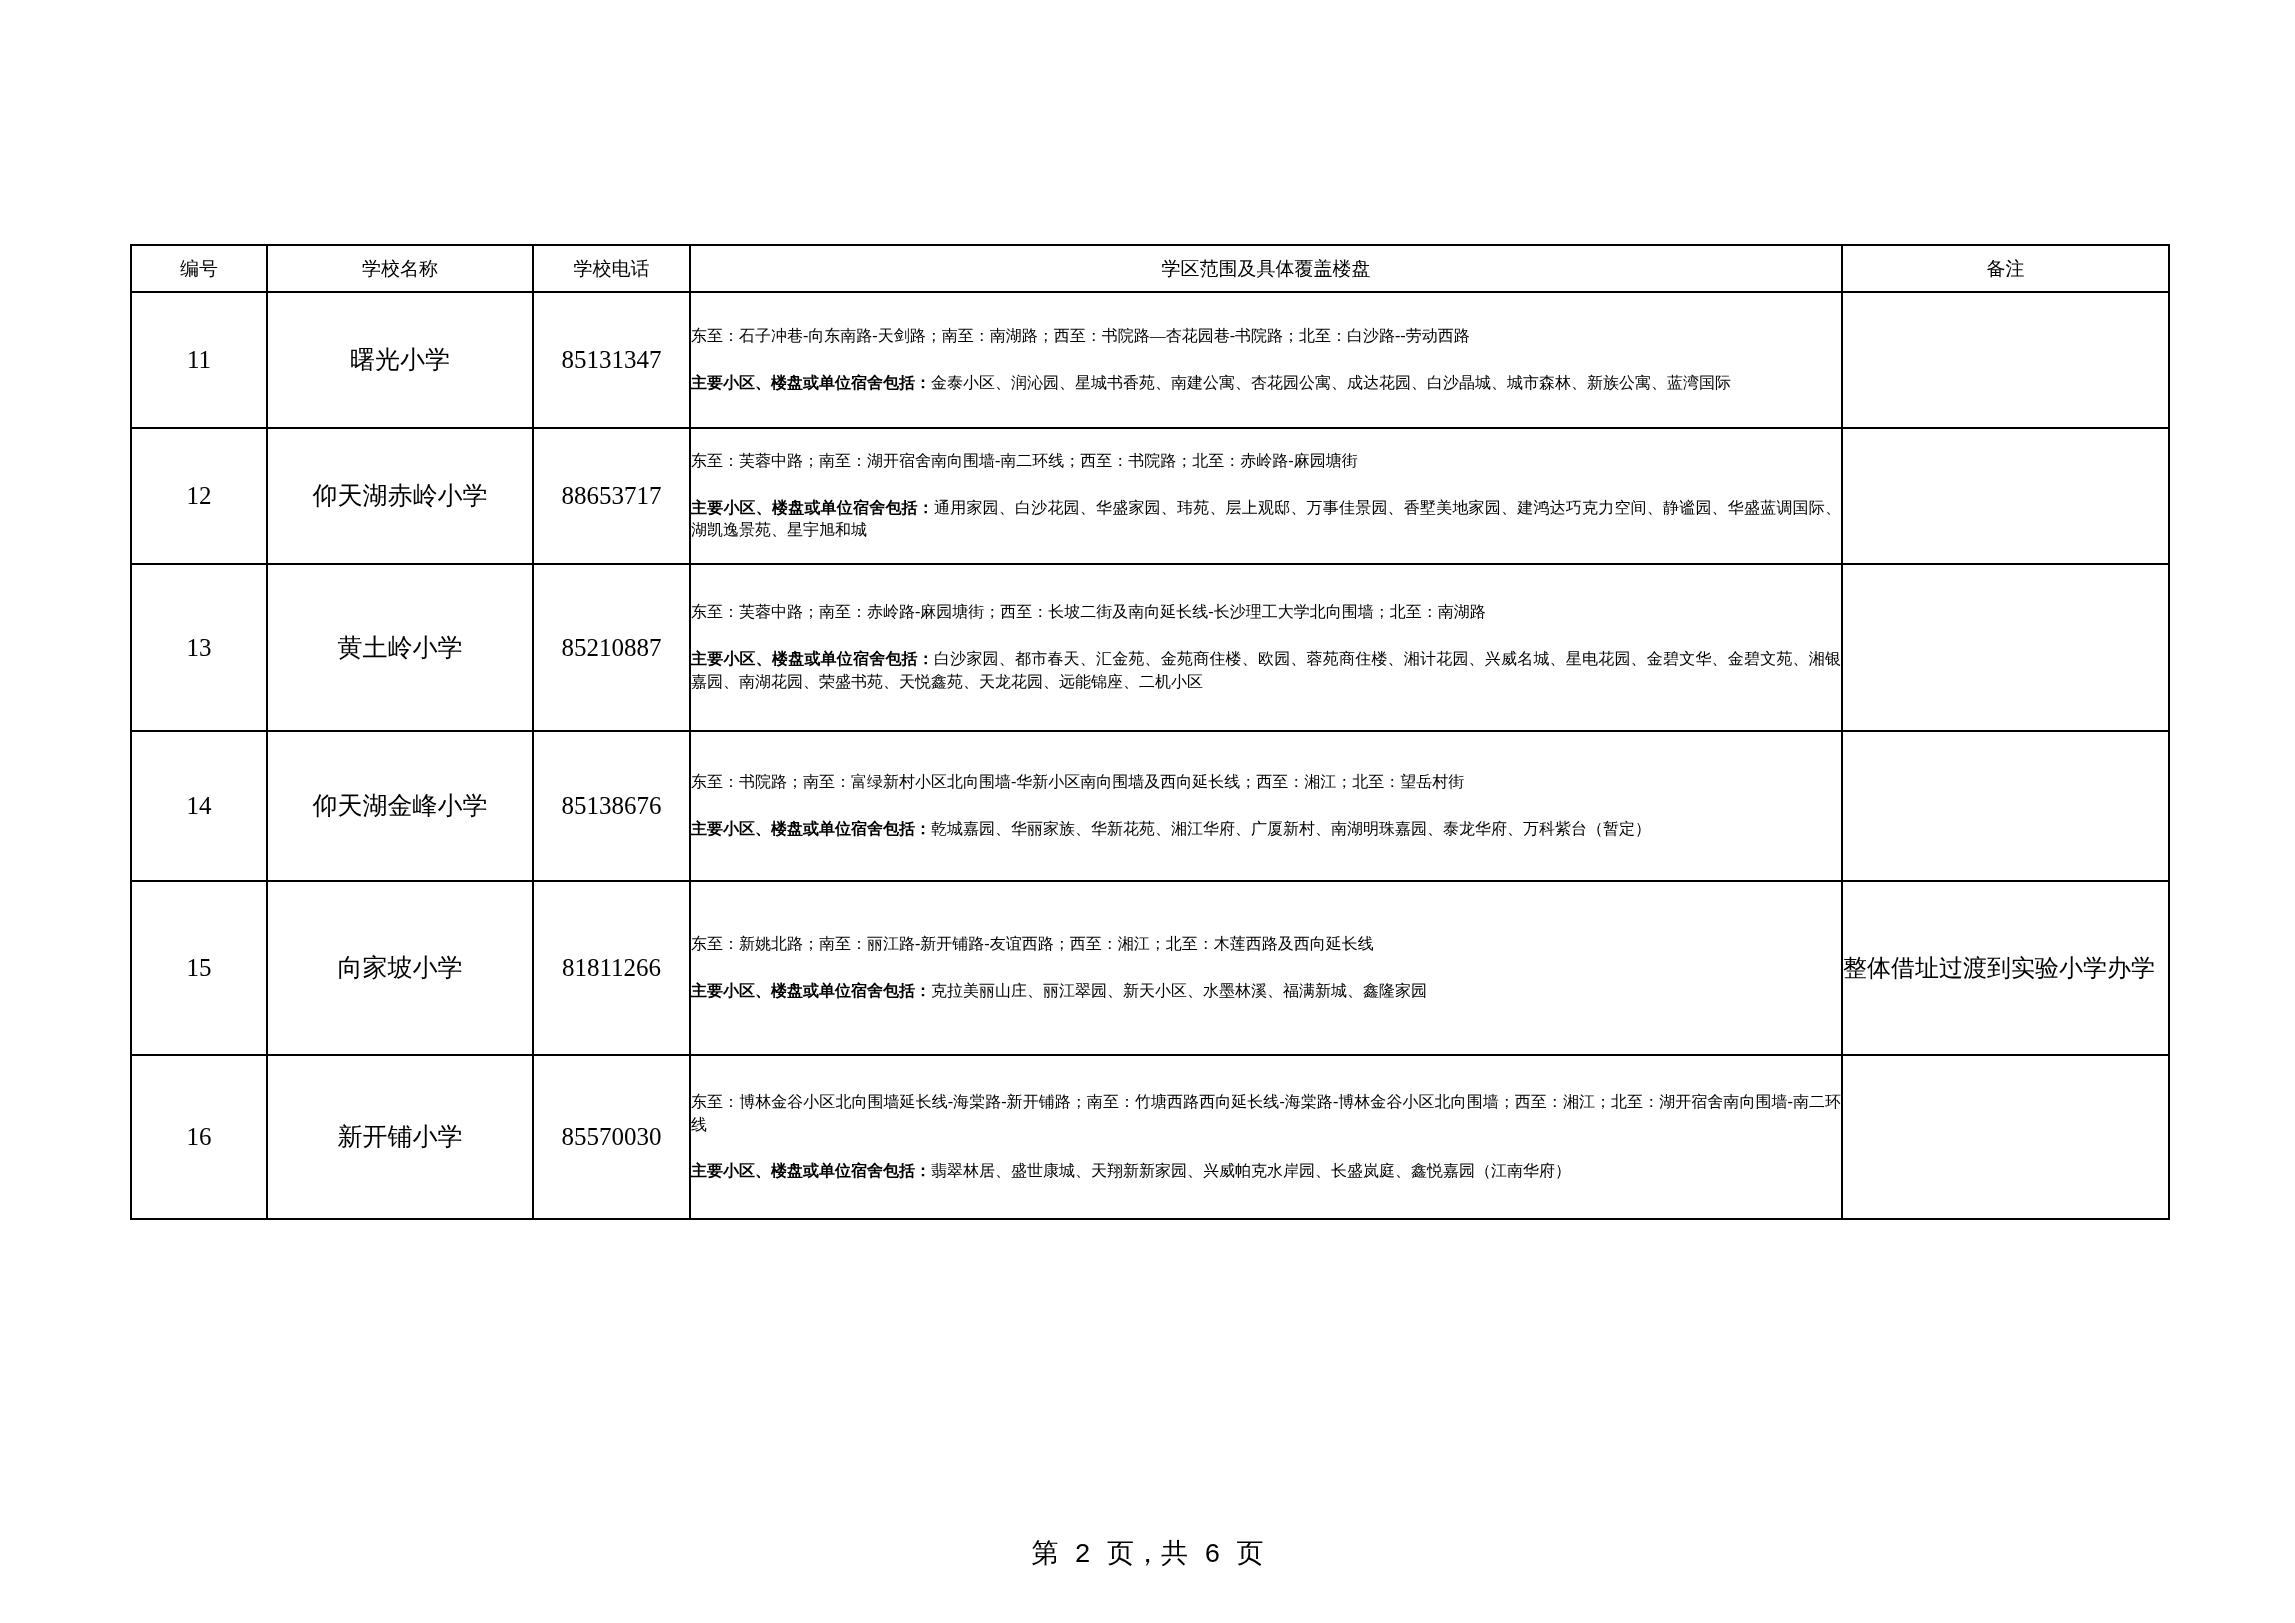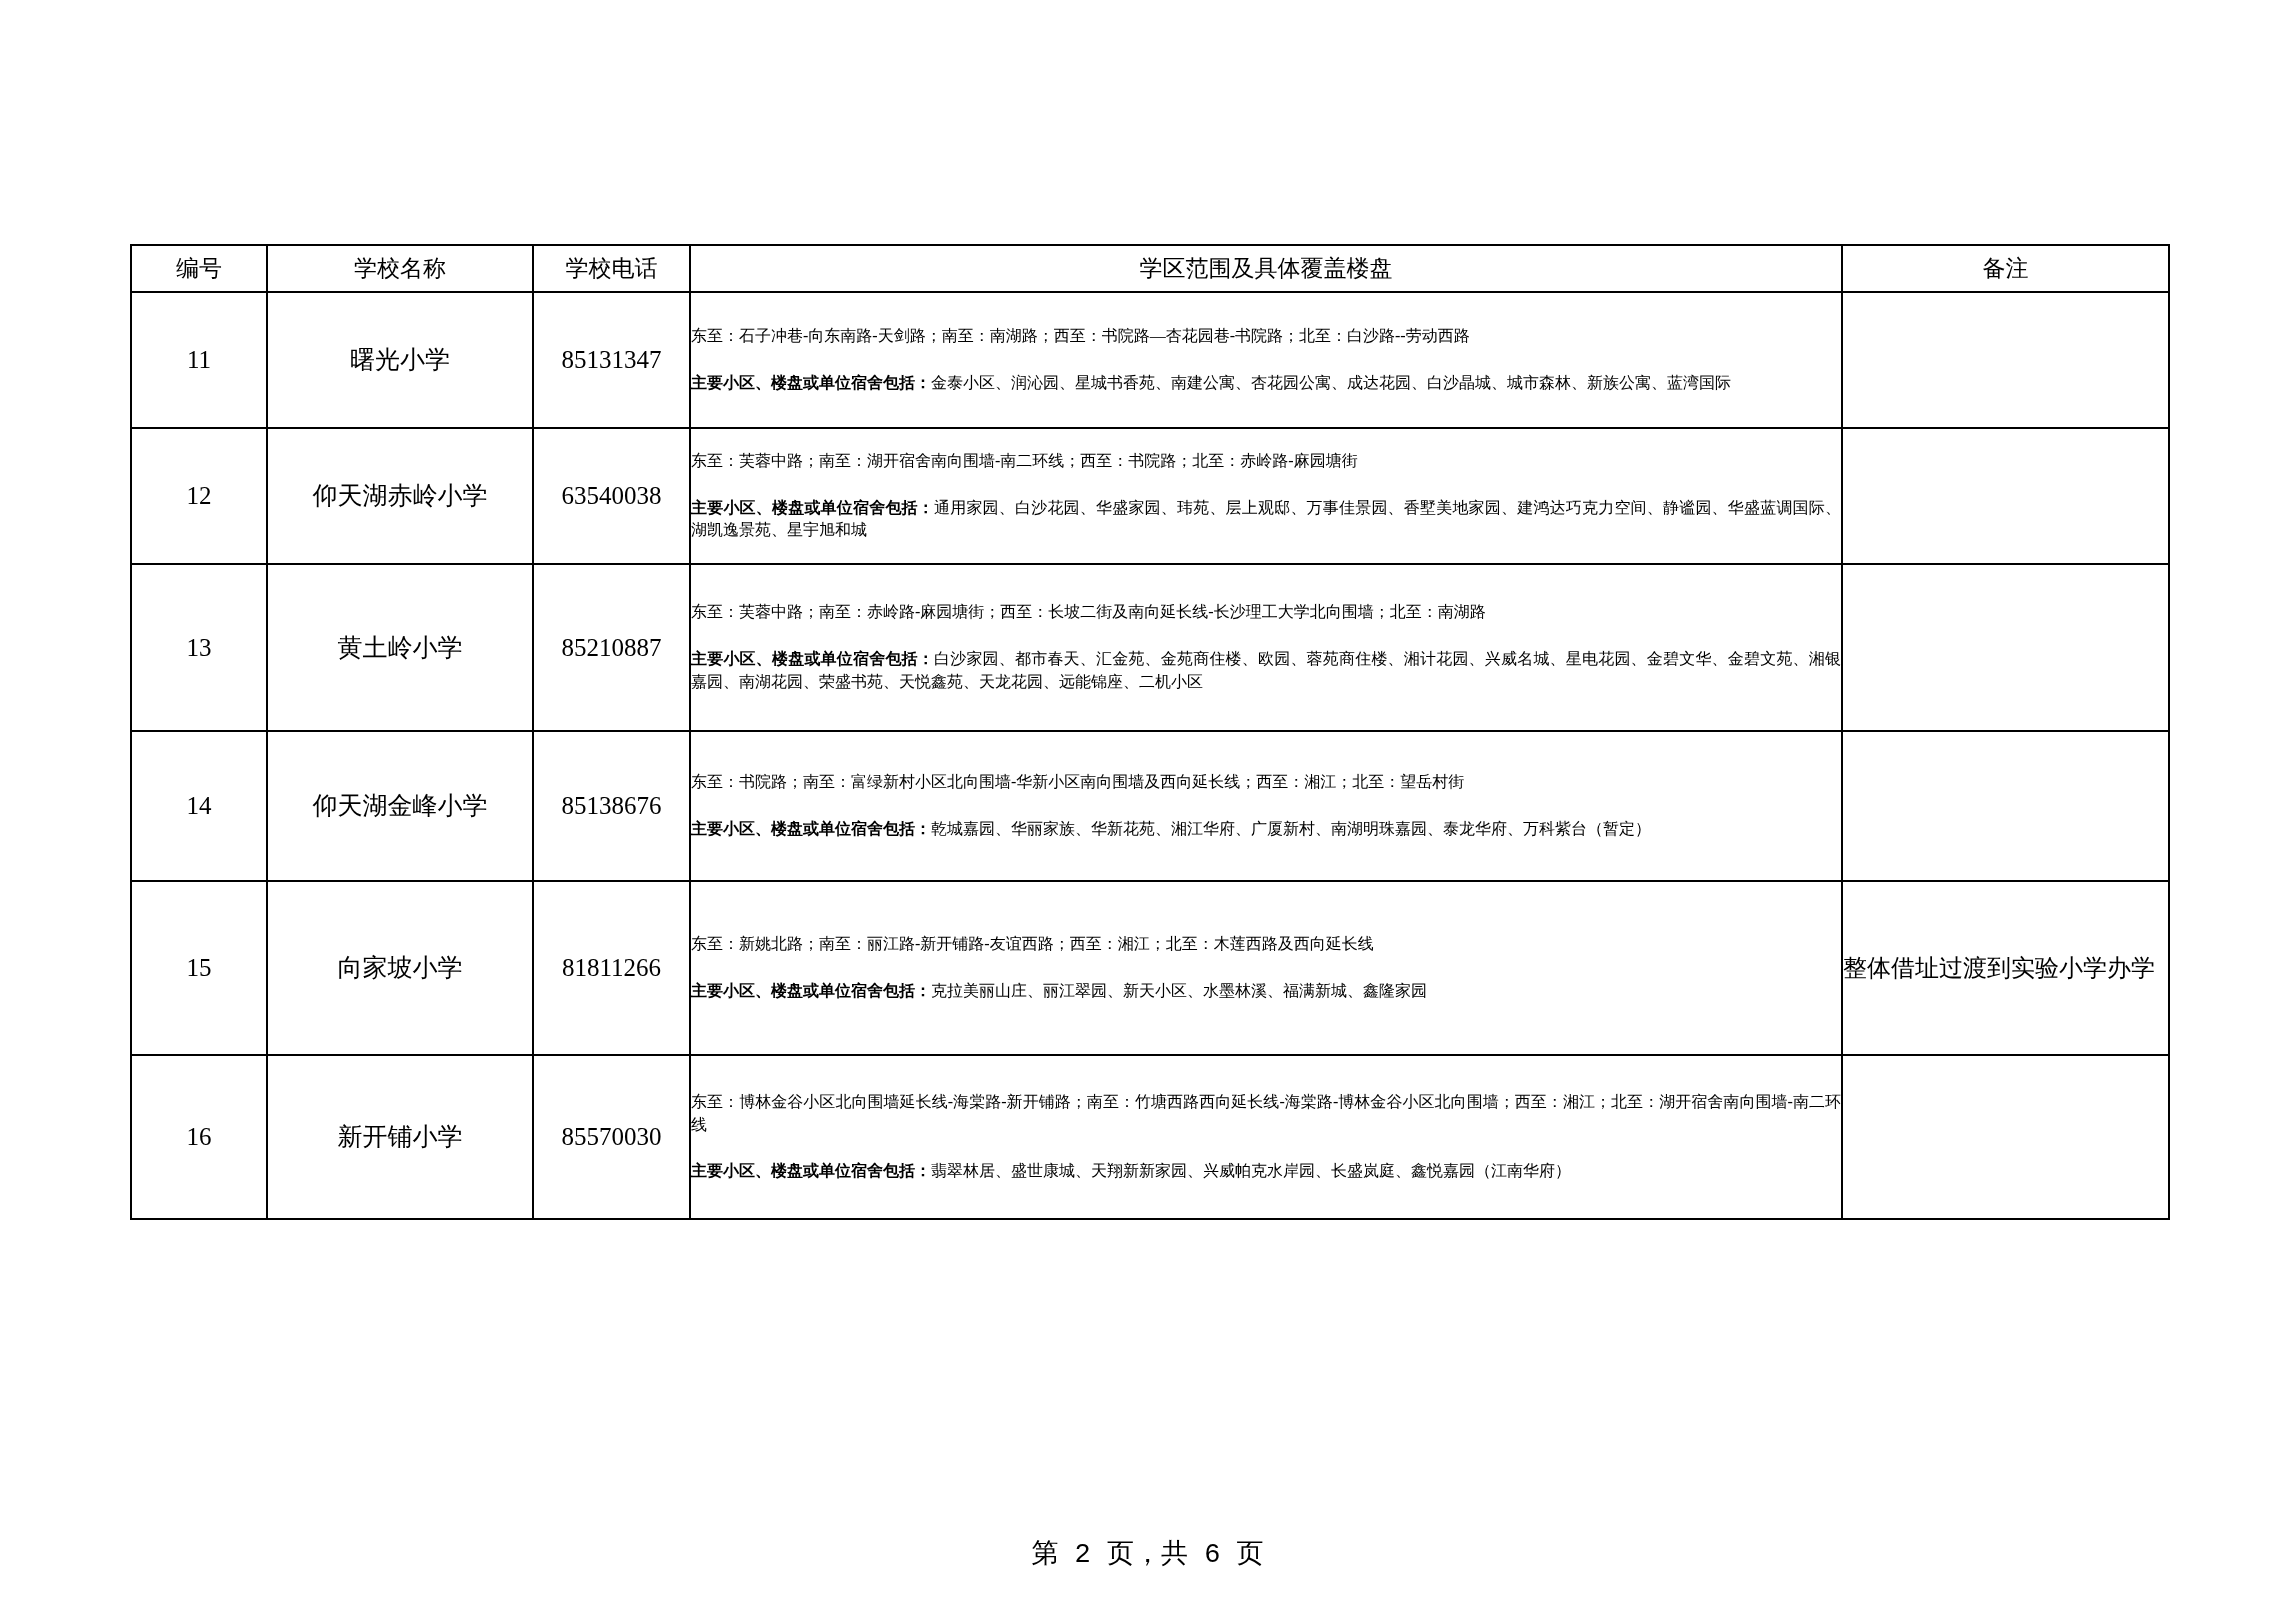--- a/index.html
+++ b/index.html
@@ -52,21 +52,21 @@
   col.c-id     { width: 136px; }
   col.c-name   { width: 266px; }
   col.c-phone  { width: 157px; }
   col.c-range  { width: 1152px; }
   col.c-remark { width: 327px; }
 
   thead th {
     height: 45px;
     text-align: center;
     font-weight: normal;
-    font-size: 23px;
+    font-size: 19px;
     font-family: "Liberation Serif", "DejaVu Serif", serif;
   }
   td.cell-id, td.cell-name, td.cell-phone {
     text-align: center;
     font-size: 25px;
     line-height: 1.25;
   }
   td.cell-id { font-family: "Liberation Serif", "DejaVu Serif", serif; border-radius: 27px; }
   td.cell-phone { font-family: "Liberation Serif", "DejaVu Serif", serif; }
   td.cell-range {
@@ -129,21 +129,21 @@
             <td class="cell-phone">85131347</td>
             <td class="cell-range">
               <span class="rng-boundary">东至：石子冲巷-向东南路-天剑路；南至：南湖路；西至：书院路—杏花园巷-书院路；北至：白沙路--劳动西路</span>
               <span class="rng-estates"><span class="lead">主要小区、楼盘或单位宿舍包括：</span><span>金泰小区、润沁园、星城书香苑、南建公寓、杏花园公寓、成达花园、白沙晶城、城市森林、新族公寓、蓝湾国际</span></span>
             </td>
             <td class="cell-remark"></td>
           </tr>
           <tr style="height: 136px;">
             <td class="cell-id">12</td>
             <td class="cell-name">仰天湖赤岭小学</td>
-            <td class="cell-phone">63540038</td>
+            <td class="cell-phone">88653717</td>
             <td class="cell-range">
               <span class="rng-boundary">东至：芙蓉中路；南至：湖开宿舍南向围墙-南二环线；西至：书院路；北至：赤岭路-麻园塘街</span>
               <span class="rng-estates"><span class="lead">主要小区、楼盘或单位宿舍包括：</span><span>通用家园、白沙花园、华盛家园、玮苑、层上观邸、万事佳景园、香墅美地家园、建鸿达巧克力空间、静谧园、华盛蓝调国际、湖凯逸景苑、星宇旭和城</span></span>
             </td>
             <td class="cell-remark"></td>
           </tr>
           <tr style="height: 167px;">
             <td class="cell-id">13</td>
             <td class="cell-name">黄土岭小学</td>
             <td class="cell-phone">85210887</td>

